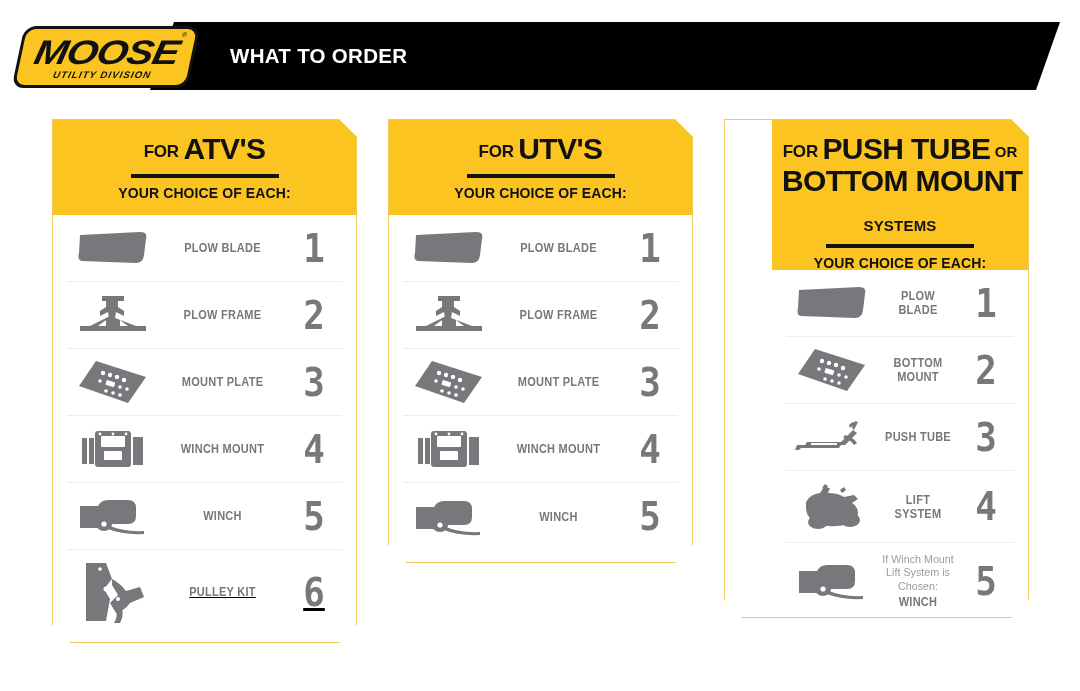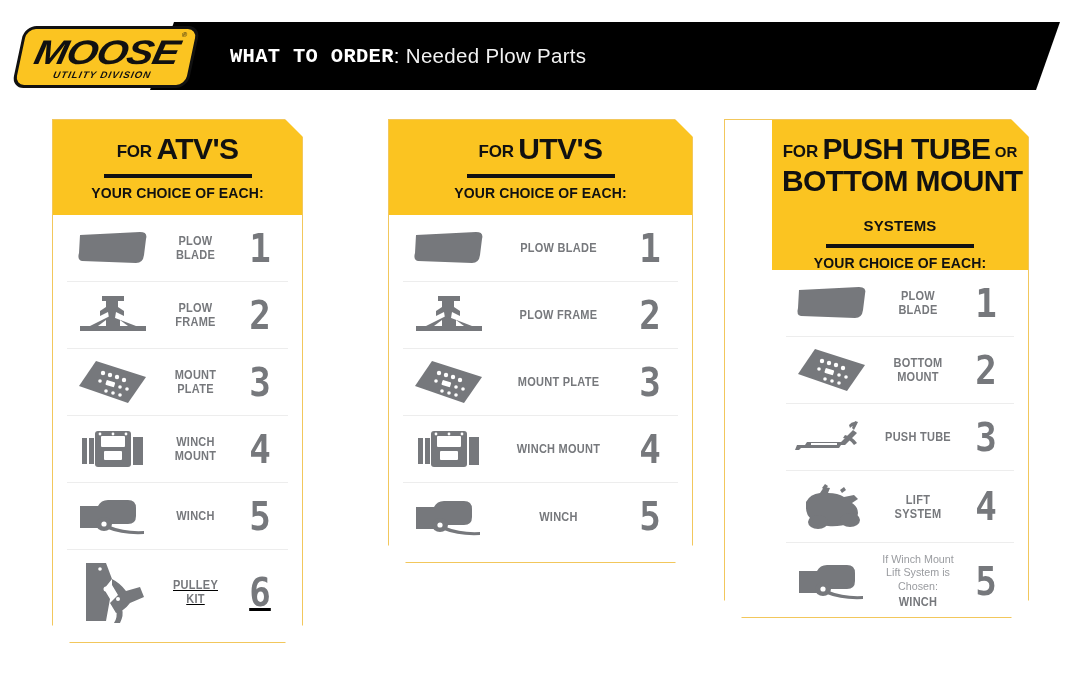--- a/index.html
+++ b/index.html
@@ -20,21 +20,21 @@
     background:#000000;
     clip-path:polygon(24px 0, 910px 0, 886px 68px, 0 68px);
   }
   #header-title{
     position:absolute;left:230px;top:0;height:68px;
     display:flex;align-items:center;
     white-space:nowrap;
     font-size:20.5px;letter-spacing:.3px;
     color:#ffffff;
   }
-  #header-title .bold{font-weight:bold;font-family:Liberation Mono, monospace;}
+  #header-title .bold{font-weight:bold;}
   #header-title .light{font-weight:normal;color:#f2f2f2;}
 
   
   #logo{
     position:absolute;left:18px;top:26px;width:176px;height:62px;
   }
   .logo-plate{
     position:absolute;inset:0;
     background:#FBC421;
     border:3px solid #111111;
@@ -157,34 +157,33 @@
   .ic path,.ic polygon,.ic rect,.ic circle,.ic ellipse{fill:#76787C;}
   .ic .hole{fill:#ffffff;}
 </style>
 </head>
 <body>
 
 <div id="header-bar">
   <div id="header-black"></div>
   <div id="header-title">
     <span class="bold">WHAT TO ORDER</span>
-      <span class="light">: Needed Plow Parts</span>
   </div>
 </div>
 
 <div id="logo">
   <div class="logo-plate"></div>
   <div class="logo-inner">
     <div class="logo-moose">MOOSE</div>
     <div class="logo-sub">UTILITY DIVISION</div>
   </div>
   <div class="logo-reg">®</div>
 </div>
 
-<div class="card card-notch" style="left:52px;top:119px;width:251px;height:524px;">
+<div class="card card-notch" style="left:52px;top:119px;width:305px;height:524px;">
   <div class="card-head" style="height:95px;">
     <div class="head-line1">
       <span class="for">FOR</span>
       <span class="big">ATV'S</span>
     </div>
     <div class="head-rule"></div>
     <div class="head-choice">YOUR CHOICE OF EACH:</div>
   </div>
   <div class="card-body">
 

